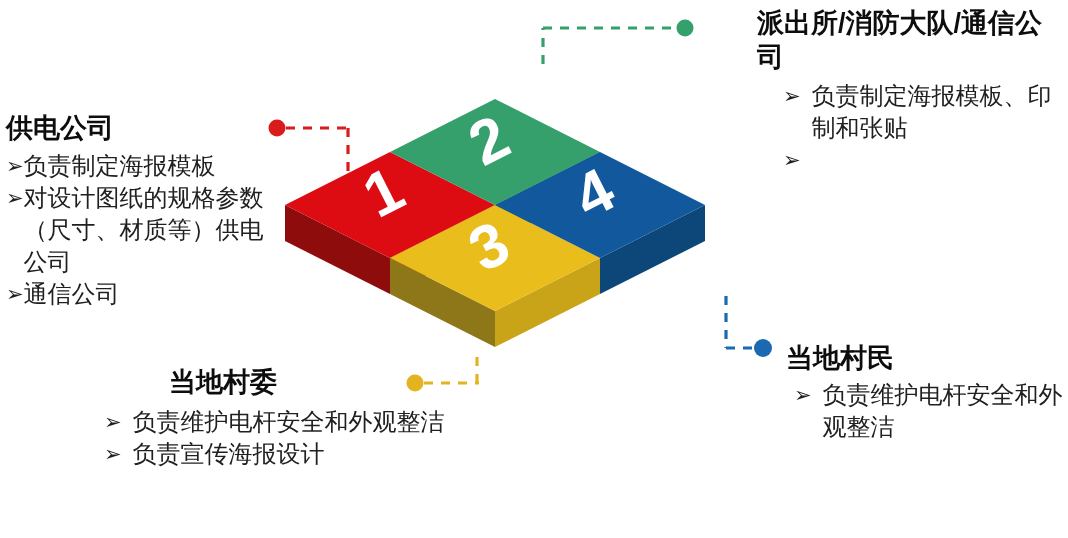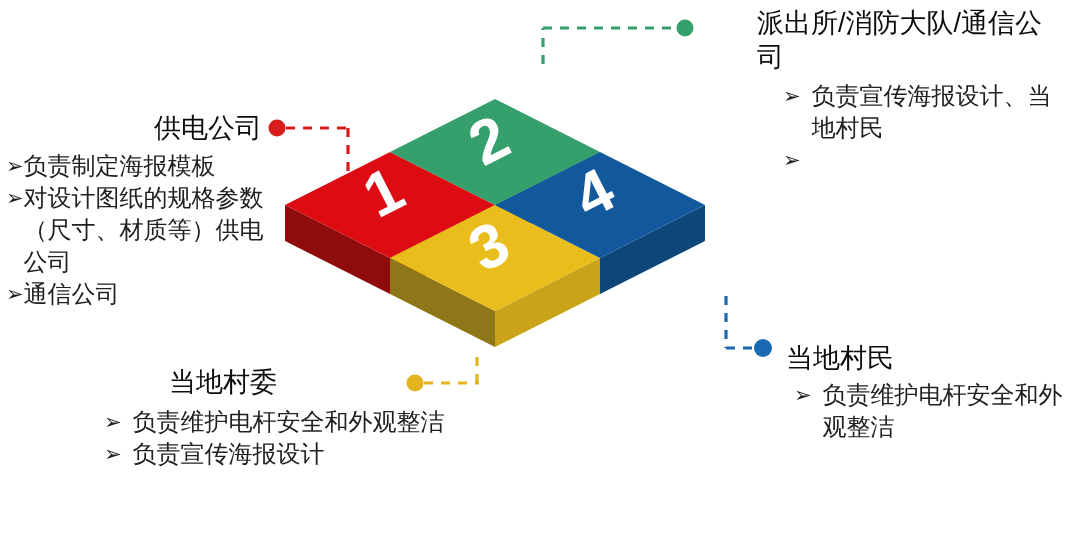--- a/index.html
+++ b/index.html
@@ -28,21 +28,21 @@
     top: 0;
     width: 1068px;
     height: 538px;
   }
 
   
   .block {
     position: absolute;
   }
   .heading {
-    font-weight: normal;
+    font-weight: bold;
     font-size: 27px;
     line-height: 33px;
     color: #0d0d0d;
     letter-spacing: 0px;
     white-space: nowrap;
   }
   .heading.two-line {
     white-space: normal;
   }
   .bullets {
@@ -64,21 +64,21 @@
     flex: 1 1 auto;
   }
 
   
   #block-power {
     left: 6px;
     top: 112px;
     width: 272px;
   }
   #block-power .heading {
-    text-align: right;
+    text-align: left;
     padding-right: 16px;
   }
   #block-power .bullets {
     margin-top: 5px;
   }
   #block-power .bul .mark { margin-right: 0px; }
 
   
   #block-police {
     left: 757px;
@@ -199,21 +199,21 @@
         <span class="txt">通信公司</span>
       </div>
     </div>
   </div>
 
   <div class="block" id="block-police">
     <div class="heading two-line">派出所/消防大队/通信公司</div>
     <div class="bullets">
       <div class="bul">
         <span class="mark">➢</span>
-        <span class="txt">负责宣传海报设计、当地村民</span>
+        <span class="txt">负责制定海报模板、印制和张贴</span>
       </div>
       <div class="bul">
         <span class="mark">➢</span>
       </div>
     </div>
   </div>
 
   <div class="block" id="block-villagers">
     <div class="heading">当地村民</div>
     <div class="bullets">

